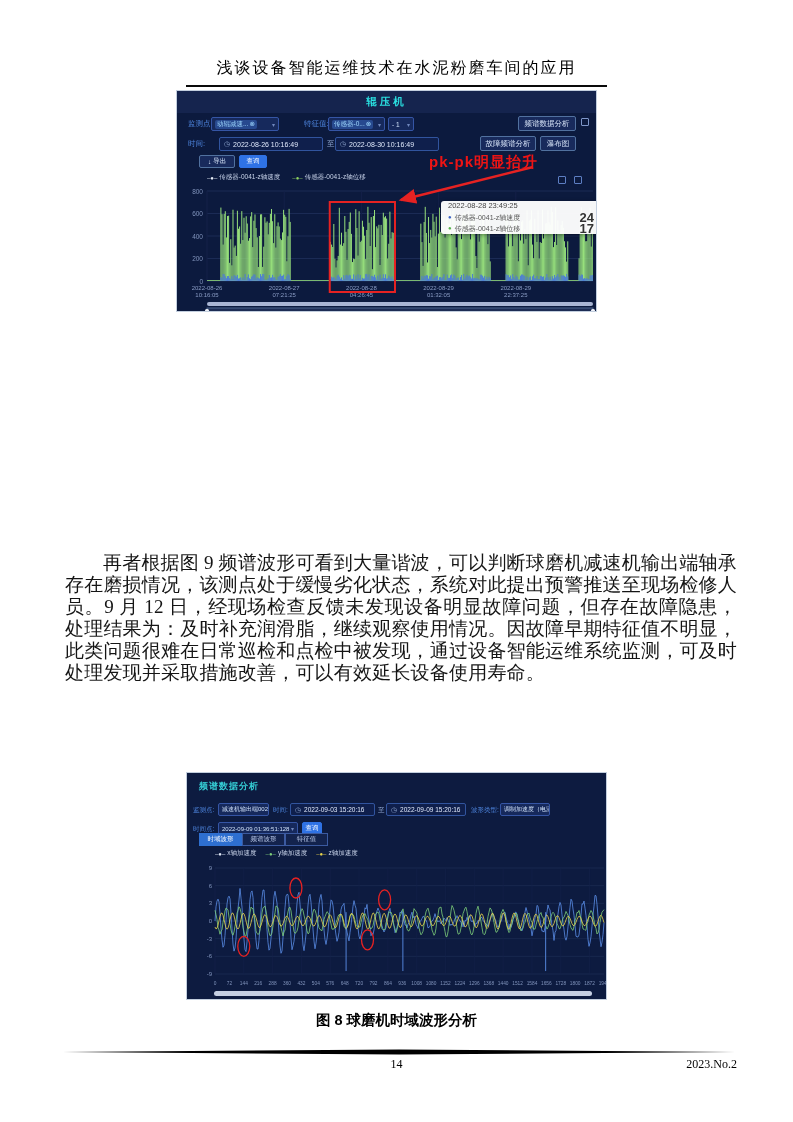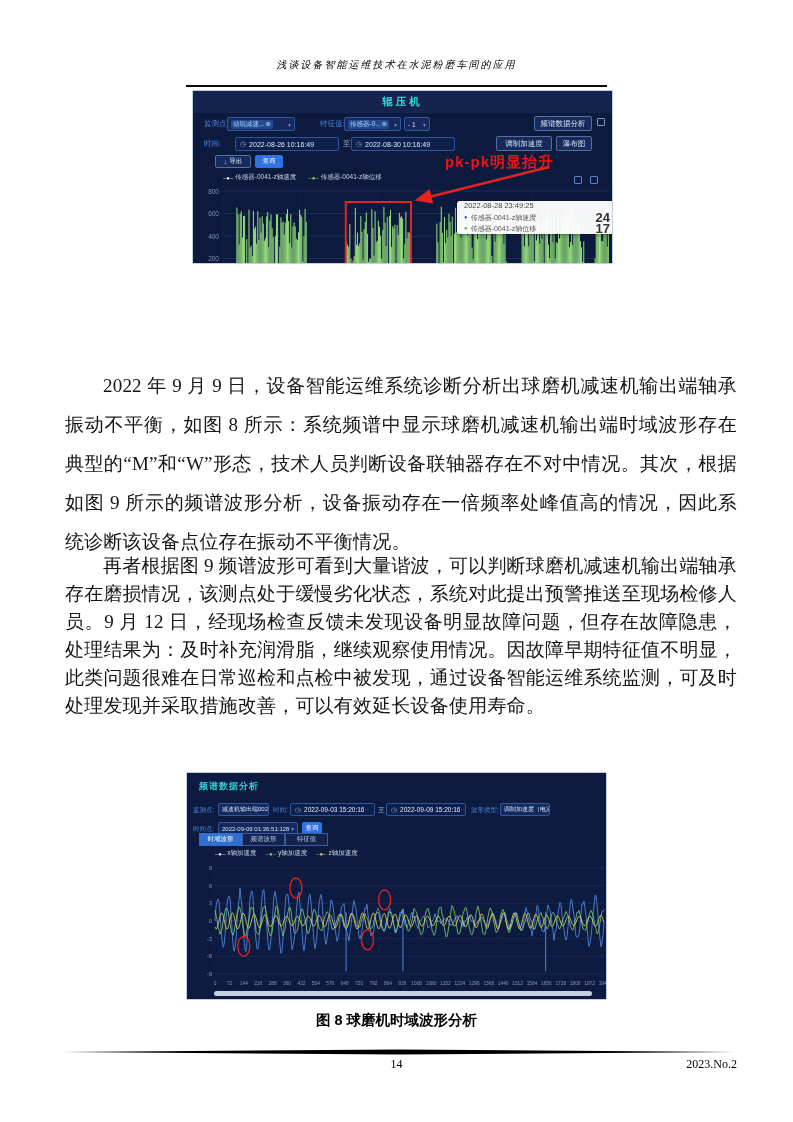--- a/index.html
+++ b/index.html
@@ -1,19 +1,19 @@
 <!DOCTYPE html>
 <html><head>
 <meta charset="utf-8">
 <style>
   html,body{margin:0;padding:0;background:#ffffff;}
   .page{position:relative;width:793px;height:1122px;background:#fff;overflow:hidden;
         font-family:"Liberation Serif",serif;color:#111;}
   .header-title{position:absolute;left:0;right:0;top:58px;text-align:center;
-        font-size:10px;letter-spacing:2px;color:#000;font-style:italic;}
+        font-size:16px;letter-spacing:2px;color:#000;}
   .header-rule{position:absolute;left:186px;top:85px;width:421px;height:2px;background:#0a0a0a;}
 
   
   .shot{position:absolute;background:#0c1a3e;border:1px solid #c2cede;box-sizing:border-box;
         overflow:hidden;font-family:"Liberation Sans",sans-serif;}
   .f-titlebar{position:absolute;left:0;top:0;right:0;height:22px;background:#15244e;
         display:flex;align-items:center;justify-content:center;color:#2adfe0;
         font-size:10.5px;font-weight:bold;letter-spacing:3px;}
   .panel-name{position:absolute;color:#35ccd4;font-size:9px;font-weight:bold;letter-spacing:1px;white-space:nowrap;}
   .lbl{position:absolute;color:#4d84dd;font-size:7.5px;line-height:14px;white-space:nowrap;}
@@ -60,21 +60,21 @@
   .footer-issue{position:absolute;right:56px;top:1057px;font-size:12px;color:#000;}
 </style>
 </head>
 <body>
 
 <div class="page">
 
   <div class="header-title">浅谈设备智能运维技术在水泥粉磨车间的应用</div>
   <div class="header-rule"></div>
 
-  <div class="shot" style="left:192px;top:90px;width:421px;height:174px;">
+  <div class="shot" style="left:176px;top:90px;width:421px;height:222px;">
     <svg id="fig7-svg" width="421" height="241" style="position:absolute;left:0;top:0;">
         <g>
           <line x1="30" y1="190" x2="416" y2="190" stroke="#1b2b55" stroke-width="1"></line>
           <line x1="30" y1="167.5" x2="416" y2="167.5" stroke="#1b2b55" stroke-width="1"></line>
           <line x1="30" y1="145" x2="416" y2="145" stroke="#1b2b55" stroke-width="1"></line>
           <line x1="30" y1="122.5" x2="416" y2="122.5" stroke="#1b2b55" stroke-width="1"></line>
           <line x1="30" y1="100" x2="416" y2="100" stroke="#1b2b55" stroke-width="1"></line>
           <line x1="30" y1="100" x2="30" y2="190" stroke="#142049" stroke-width="1"></line>
           <line x1="107.2" y1="100" x2="107.2" y2="190" stroke="#142049" stroke-width="1"></line>
           <line x1="184.4" y1="100" x2="184.4" y2="190" stroke="#142049" stroke-width="1"></line>
@@ -656,21 +656,21 @@
     <div class="lbl" style="left:11px;top:46px;">时间:</div>
     <div class="inp" style="left:42px;top:46px;width:104px;">
       <span class="clock">◷</span>
       <span>2022-08-26 10:16:49</span>
     </div>
     <div class="sep" style="left:150px;top:46px;">至</div>
     <div class="inp" style="left:158px;top:46px;width:104px;">
       <span class="clock">◷</span>
       <span>2022-08-30 10:16:49</span>
     </div>
-    <div class="btn" style="left:303px;top:45px;width:56px;">调制加速度</div>
+    <div class="btn" style="left:303px;top:45px;width:56px;">故障频谱分析</div>
     <div class="btn" style="left:363px;top:45px;width:36px;">瀑布图</div>
 
     <div class="btn sm" style="left:22px;top:64px;width:36px;">
       <span>↓</span>
       <span>导出</span>
     </div>
     <div class="btn sm primary" style="left:62px;top:64px;width:28px;">查询</div>
 
     <div class="legend" style="left:30px;top:82px;">
       <span class="lg-item">
@@ -696,22 +696,21 @@
       </div>
       <div class="tt-row">
         <span style="font-size: 6px; color: rgb(88, 177, 76);">●</span>
         <span>传感器-0041-z轴位移</span>
         <span class="tt-val">17</span>
       </div>
     </div>
   </div>
 
 
-  <div class="para" style="top:366px;line-height:39px;">2022 年 9 月 9 日，设备智能运维系统诊断分析出球磨机减速机输出端轴承振动不平衡，如图 8 所示：系统频谱中显示球磨机减速机输出端时域波形存在典型的“M”和“W”形态，技术人员判断设备联轴器存在不对中情况。其次，根据如图 9 所示的频谱波形分析，设备振动存在一倍频率处峰值高的情况，因此系统诊断该设备点位存在振动不平衡情况。</div>
-  <div class="para" style="top:552px;line-height:28px;">再者根据图 9 频谱波形可看到大量谐波，可以判断球磨机减速机输出端轴承存在磨损情况，该测点处于缓慢劣化状态，系统对此提出预警推送至现场检修人员。9 月 12 日，经现场检查反馈未发现设备明显故障问题，但存在故障隐患，处理结果为：及时补充润滑脂，继续观察使用情况。因故障早期特征值不明显，此类问题很难在日常巡检和点检中被发现，通过设备智能运维系统监测，可及时处理发现并采取措施改善，可以有效延长设备使用寿命。</div>
+  <div class="para" style="top:552px;line-height:22px;">再者根据图 9 频谱波形可看到大量谐波，可以判断球磨机减速机输出端轴承存在磨损情况，该测点处于缓慢劣化状态，系统对此提出预警推送至现场检修人员。9 月 12 日，经现场检查反馈未发现设备明显故障问题，但存在故障隐患，处理结果为：及时补充润滑脂，继续观察使用情况。因故障早期特征值不明显，此类问题很难在日常巡检和点检中被发现，通过设备智能运维系统监测，可及时处理发现并采取措施改善，可以有效延长设备使用寿命。</div>
 
   <div class="shot" style="left:186px;top:772px;width:421px;height:228px;background:#0d1b40;">
     <svg id="fig8-svg" width="421" height="228" style="position:absolute;left:0;top:0;">
         <g>
           <line x1="28" y1="95" x2="417" y2="95" stroke="#18284e" stroke-width="1"></line>
           <line x1="28" y1="112.66666666666666" x2="417" y2="112.66666666666666" stroke="#18284e" stroke-width="1"></line>
           <line x1="28" y1="130.33333333333334" x2="417" y2="130.33333333333334" stroke="#18284e" stroke-width="1"></line>
           <line x1="28" y1="148" x2="417" y2="148" stroke="#24365f" stroke-width="1"></line>
           <line x1="28" y1="165.66666666666666" x2="417" y2="165.66666666666666" stroke="#18284e" stroke-width="1"></line>
           <line x1="28" y1="183.33333333333334" x2="417" y2="183.33333333333334" stroke="#18284e" stroke-width="1"></line>

